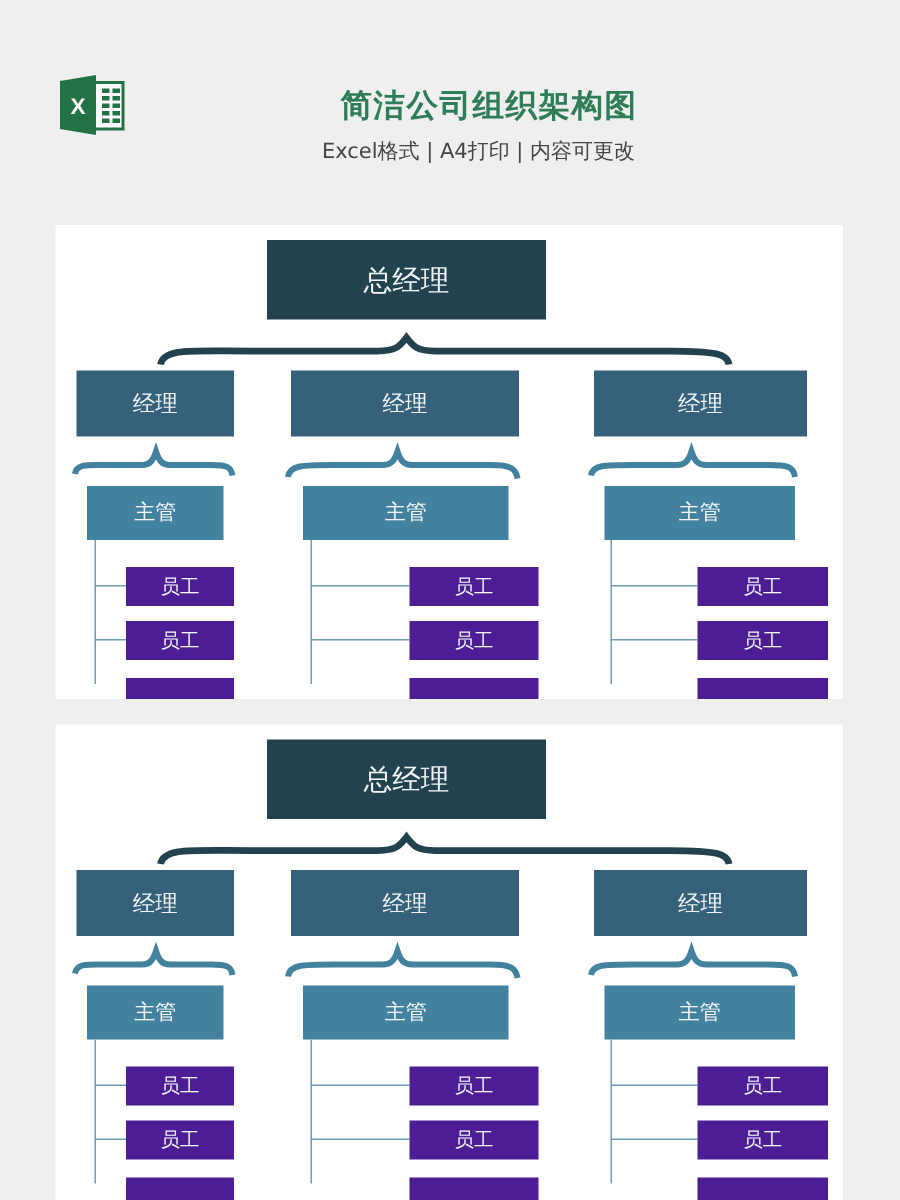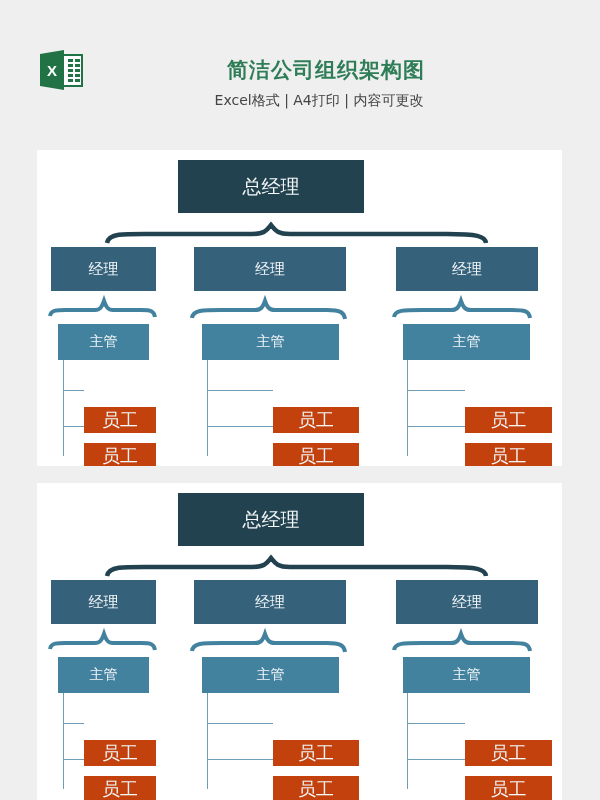--- a/index.html
+++ b/index.html
@@ -7,21 +7,21 @@
          font-family:"DejaVu Sans", "Liberation Sans", sans-serif; }
   .abs { position:absolute; box-sizing:border-box; }
   .excel-icon { left:40px; top:50px; width:44px; height:40px; }
   .title { left:0; width:600px; top:56px; text-align:center; color:#2e7d57; font-size:21px; font-weight:bold; letter-spacing:1px; padding-left:52px; }
   .subtitle { left:0; width:600px; top:92px; text-align:center; color:#444; font-size:14px; padding-left:38px; }
   .panel { left:37px; width:525px; background:#ffffff; overflow:hidden; }
   .box { position:absolute; display:flex; align-items:center; justify-content:center; color:#f3f7f9; box-sizing:border-box; }
   .gm { background:#21424e; font-size:19px; }
   .mgr { background:#35617a; font-size:15px; }
   .sup { background:#43829f; font-size:14px; }
-  .emp { background:#c2410c; font-size:18px;margin-top:29px; }
+  .emp { background:#4c1d95; font-size:13px; }
   .vline { position:absolute; width:1px; background:#6e9fb6; }
   .hline { position:absolute; height:1px; background:#6e9fb6; }
   svg.brace { position:absolute; overflow:visible; }
 </style>
 </head>
 <body>
 
 <div class="abs excel-icon">
   <svg width="44" height="40" viewBox="0 0 44 40">
     <rect x="16" y="5" width="26" height="31" fill="#ffffff" stroke="#217346" stroke-width="2"></rect>

